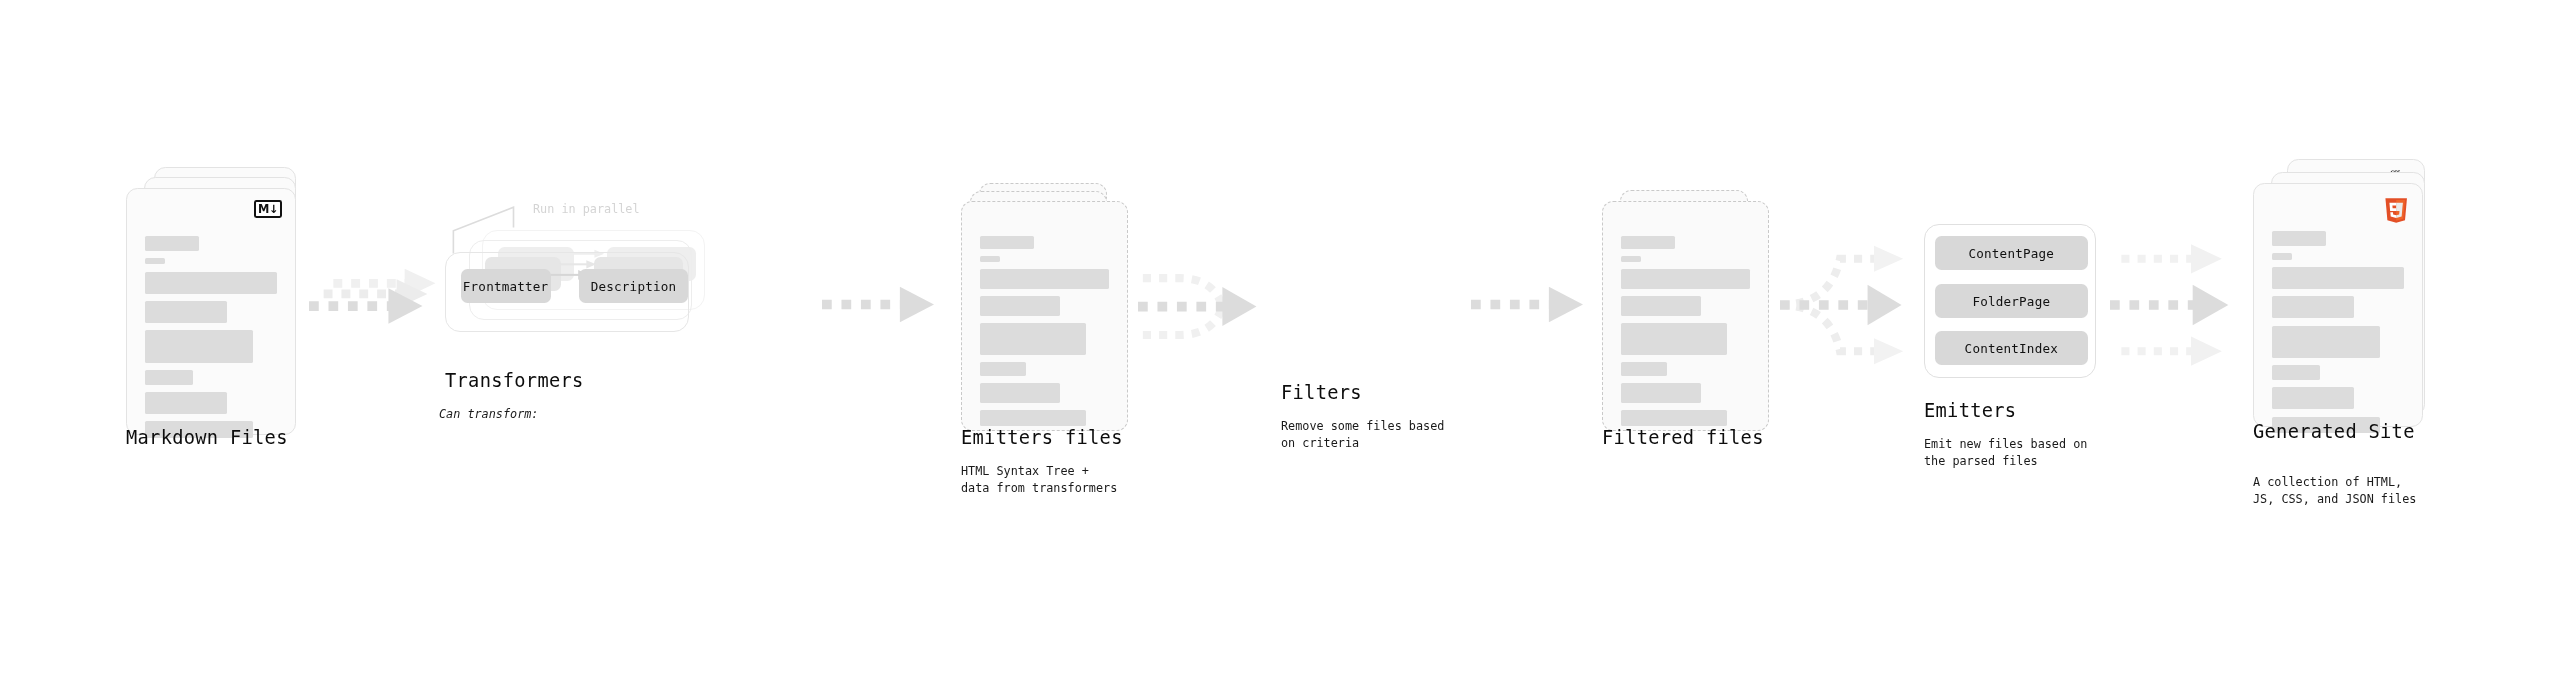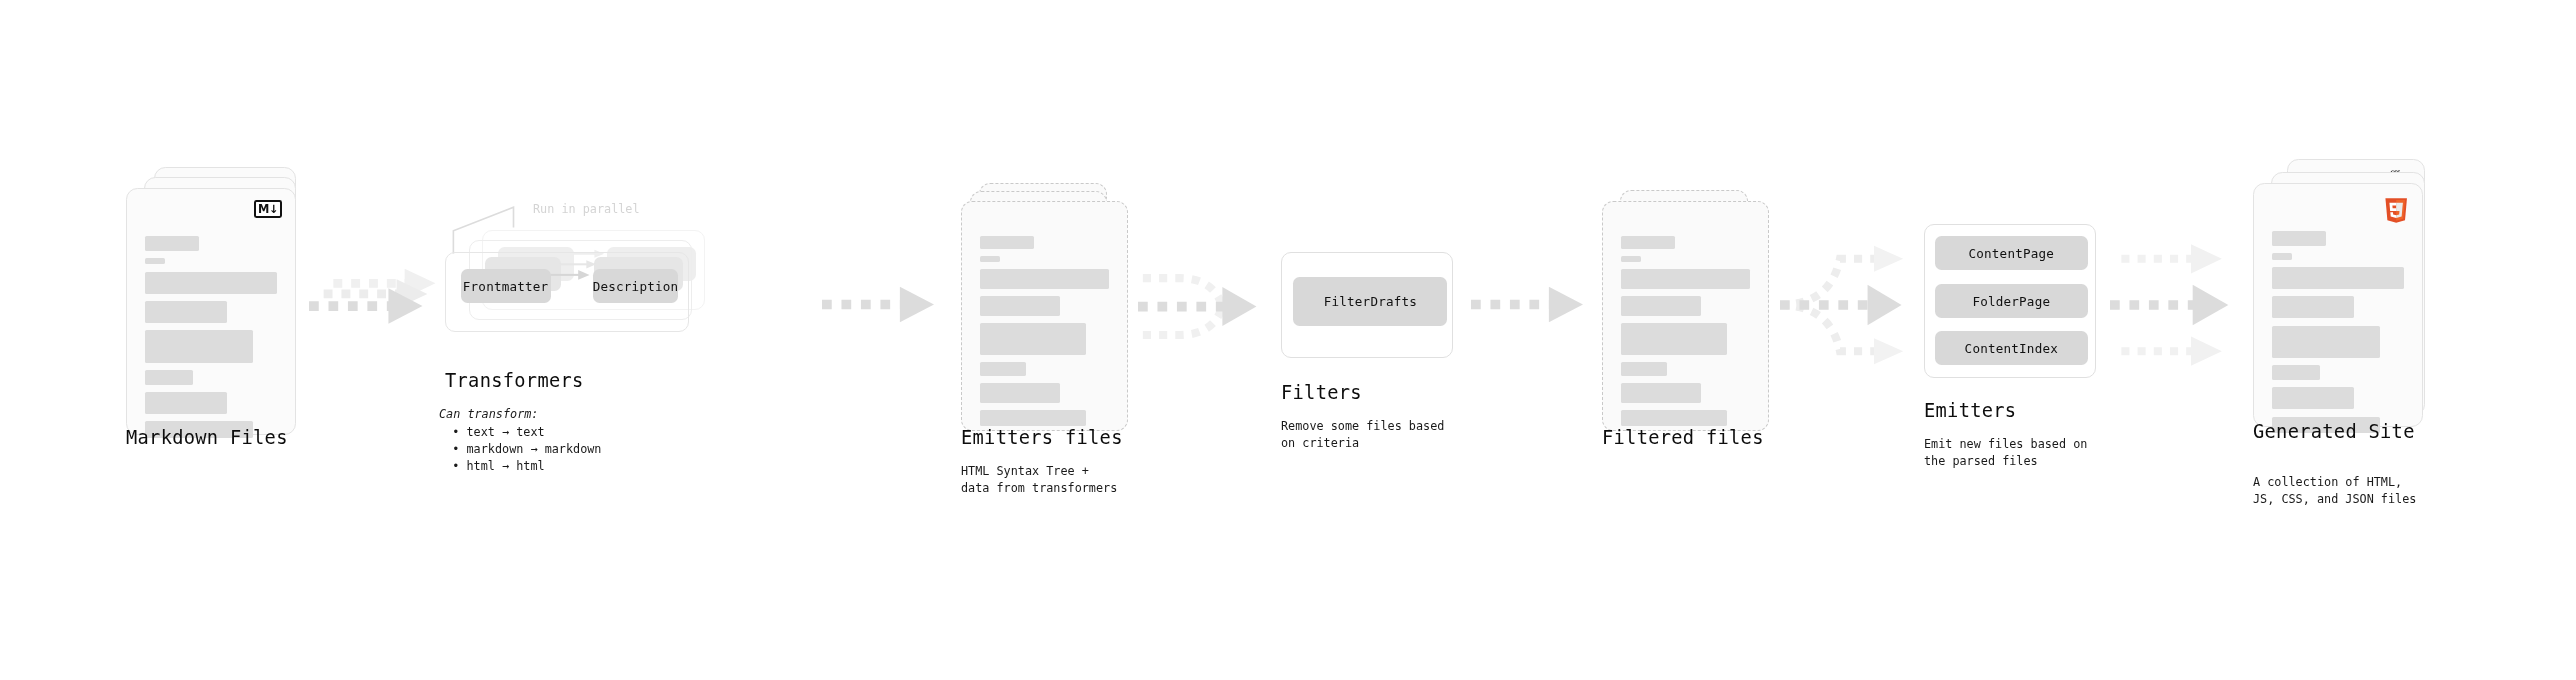--- a/index.html
+++ b/index.html
@@ -97,21 +97,21 @@
   .js-badge {
     width: 23px; height: 14.6px;
     background: #f7df1e;
   }
 
   
   .box {
     position: absolute;
     background: #ffffff;
     border: 1.6px solid #e0e0e0;
-    border-radius: 10px;
+    border-radius: 15px;
     text-decoration: underline;
   }
   .box.ghost { background: transparent; border-color: #ededed; }
   .box.ghost2 { background: transparent; border-color: #f3f3f3; }
 
   .chip {
     background: #d8d8d8;
     border-radius: 6.5px;
     color: #111;
     font-size: 12.6px;
@@ -236,33 +236,26 @@
         <polygon points="174,80 186,85 174,90" stroke="none"></polygon>
       </g>
       <g stroke="#d6d6d6" stroke-width="2.5" fill="#d6d6d6">
         <line x1="130" y1="98" x2="166" y2="98"></line>
         <polygon points="164,92 178,98 164,104" stroke="none"></polygon>
       </g>
     </svg>
 
     <div class="box" style="left:0px; top:57px; width:244px; height:80px; background:transparent; border-color:#e6e6e6;">
       <div class="chip" style="position:absolute; left:14.6px; top:16.3px; width:90px; height:34px;">Frontmatter</div>
-      <div class="chip" style="position:absolute; left:147px; top:16.3px; width:85px; height:34px;">Description</div>
+      <div class="chip" style="position:absolute; left:133px; top:16.3px; width:109px; height:34px;">Description</div>
     </div>
   </div>
 
   <div class="title" style="left:445px; top:370px;">Transformers</div>
   <div class="subtitle" style="left:439px; top:406px;font-style:italic;">Can transform:</div>
-  <div class="sublist" style="left:445px; top:424px;">
-    <ul>
-      <li>text → text</li>
-      <li>markdown → markdown</li>
-      <li>html → html</li>
-    </ul>
-  </div>
 
   <svg class="arrow-svg" style="left:822px; top:280px; width:142px; height:49px;" viewBox="0 0 175 60">
     <g stroke="#dcdcdc" stroke-width="12" stroke-dasharray="12 12" fill="#dcdcdc">
       <line x1="0" y1="30" x2="100" y2="30"></line>
       <polygon points="96,8 138,30 96,52" stroke="none"></polygon>
     </g>
   </svg>
 
   <div class="node" style="left:961px; top:183px;">
     <div class="card-stack" style="width:179px; height:244px;">
@@ -290,25 +283,20 @@
     <g fill="none" stroke="#f0f0f0" stroke-width="10" stroke-dasharray="10 10">
       <path d="M 6 22 L 52 22 Q 92 22 104 56"></path>
       <path d="M 6 92 L 52 92 Q 92 92 104 58"></path>
     </g>
     <g stroke="#dcdcdc" stroke-width="12" stroke-dasharray="12 12" fill="#dcdcdc">
       <line x1="0" y1="57" x2="108" y2="57"></line>
       <polygon points="104,33 146,57 104,81" stroke="none"></polygon>
     </g>
   </svg>
 
-  <div class="node" style="left:1281px; top:252px;">
-    <div class="box" style="left:0px; top:0px; width:172px; height:106px; position:relative;">
-      <div class="chip" style="position:absolute; left:11.4px; top:24.4px; width:154px; height:49px;">FilterDrafts</div>
-    </div>
-  </div>
   <div class="title" style="left:1281px; top:382px;">Filters</div>
   <div class="subtitle" style="left:1281px; top:418px;">Remove some files based
 on criteria</div>
 
   <svg class="arrow-svg" style="left:1471px; top:280px; width:142px; height:49px;" viewBox="0 0 175 60">
     <g stroke="#dcdcdc" stroke-width="12" stroke-dasharray="12 12" fill="#dcdcdc">
       <line x1="0" y1="30" x2="100" y2="30"></line>
       <polygon points="96,8 138,30 96,52" stroke="none"></polygon>
     </g>
   </svg>

